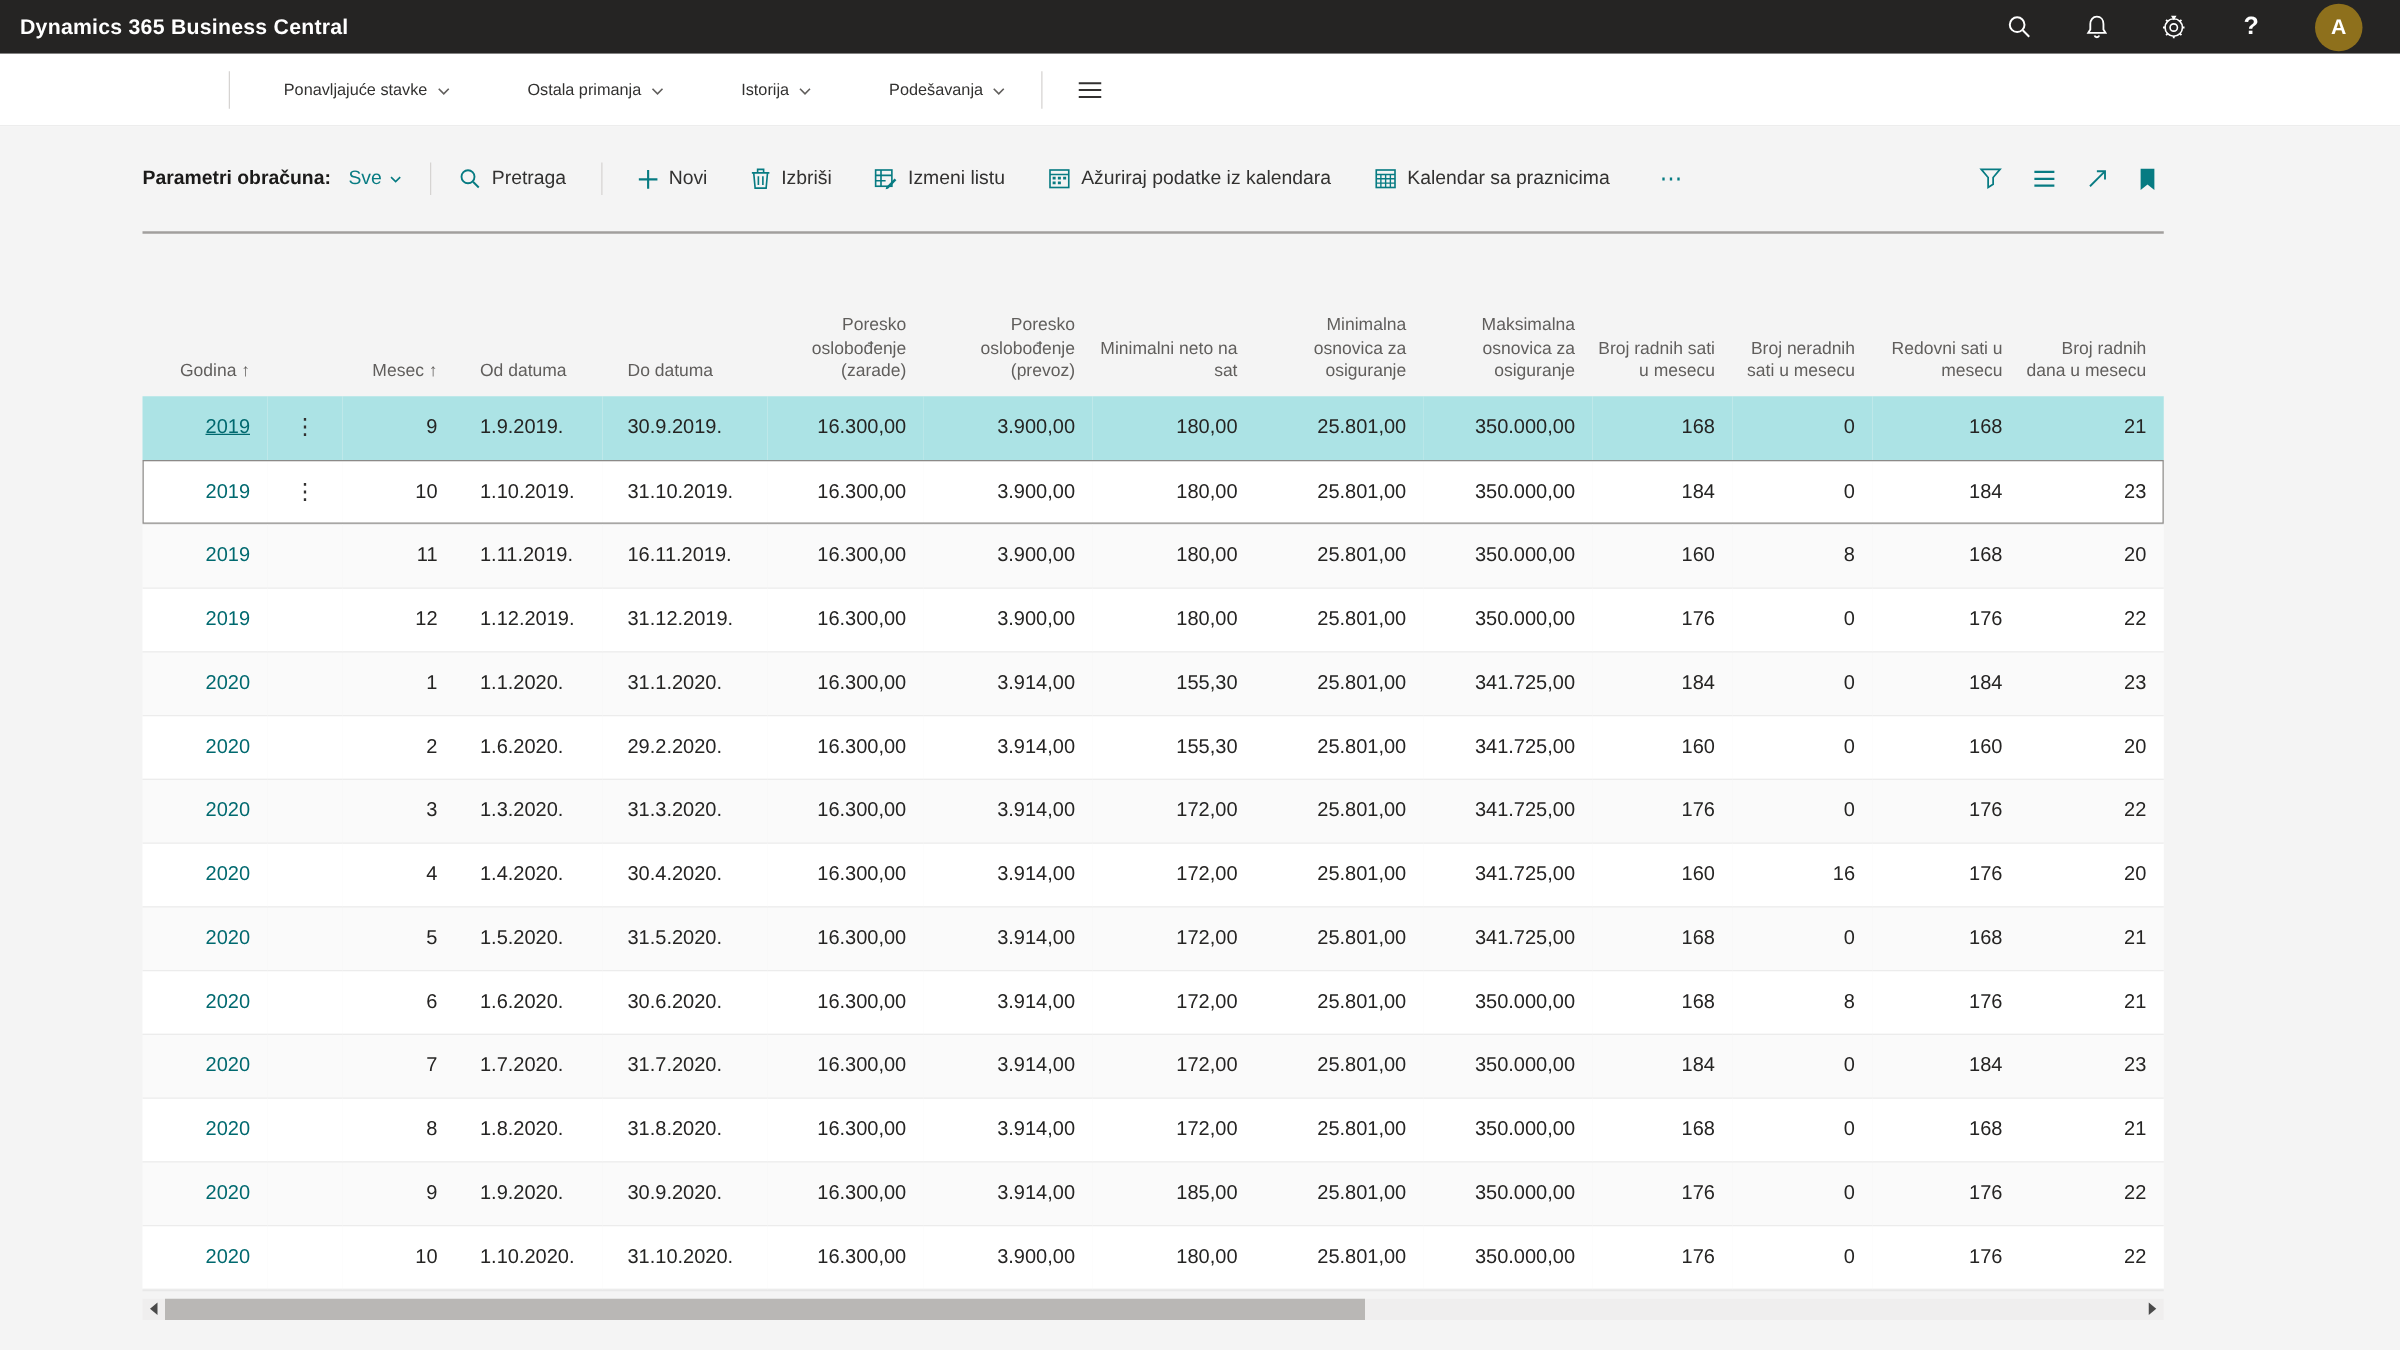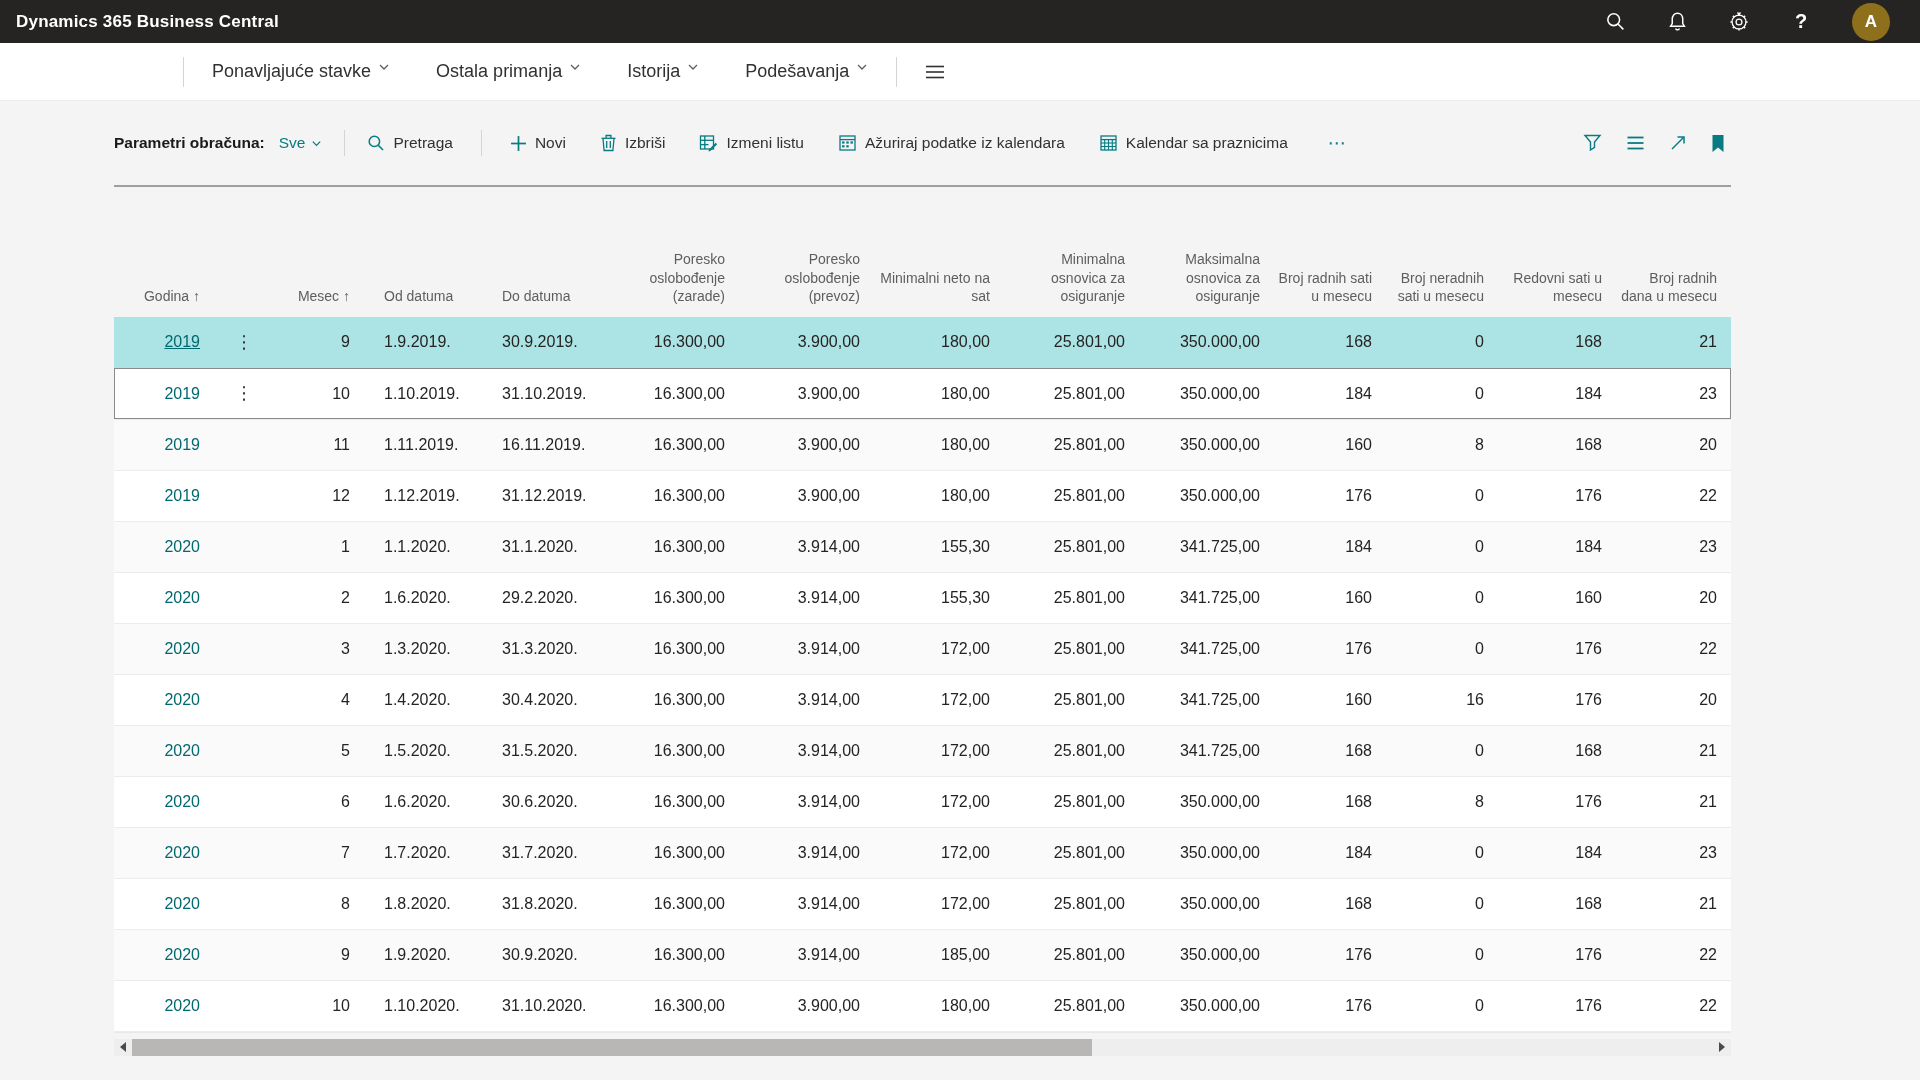--- a/index.html
+++ b/index.html
@@ -26,21 +26,21 @@
     font-size:17px; font-weight:700; cursor:pointer;
   }
   
   .appbar {
     height:58px; background:#fff; display:flex; align-items:center;
     padding-left:155px; border-bottom:1px solid #ededed;
   }
   .company { font-size:26px; font-weight:700; color:#1b1a19; white-space:nowrap; }
   .vdiv { width:1px; height:30px; background:#d6d4d2; margin:0 28px; flex:0 0 auto; }
   .menus { display:flex; align-items:center; gap:46px; }
-  .menu-item { display:flex; align-items:flex-start; gap:7px; font-size:18px; color:#323130; cursor:pointer; white-space:nowrap; }
+  .menu-item { display:flex; align-items:flex-end; gap:7px; font-size:13px; color:#323130; cursor:pointer; white-space:nowrap;margin-left:15px; }
   .hamburger { cursor:pointer; display:flex; align-items:center; }
   
   .content { margin-left:114px; width:1617px; }
   
   .toolbar {
     height:86px; display:flex; align-items:center;
     border-bottom:2px solid #a19f9d;
   }
   .filter-label { font-size:15.5px; font-weight:700; color:#1b1a19; margin-right:14px; }
   .filter-value { display:flex; align-items:center; gap:6px; color:var(--accent,#077b82); font-size:15.5px; cursor:pointer; }

